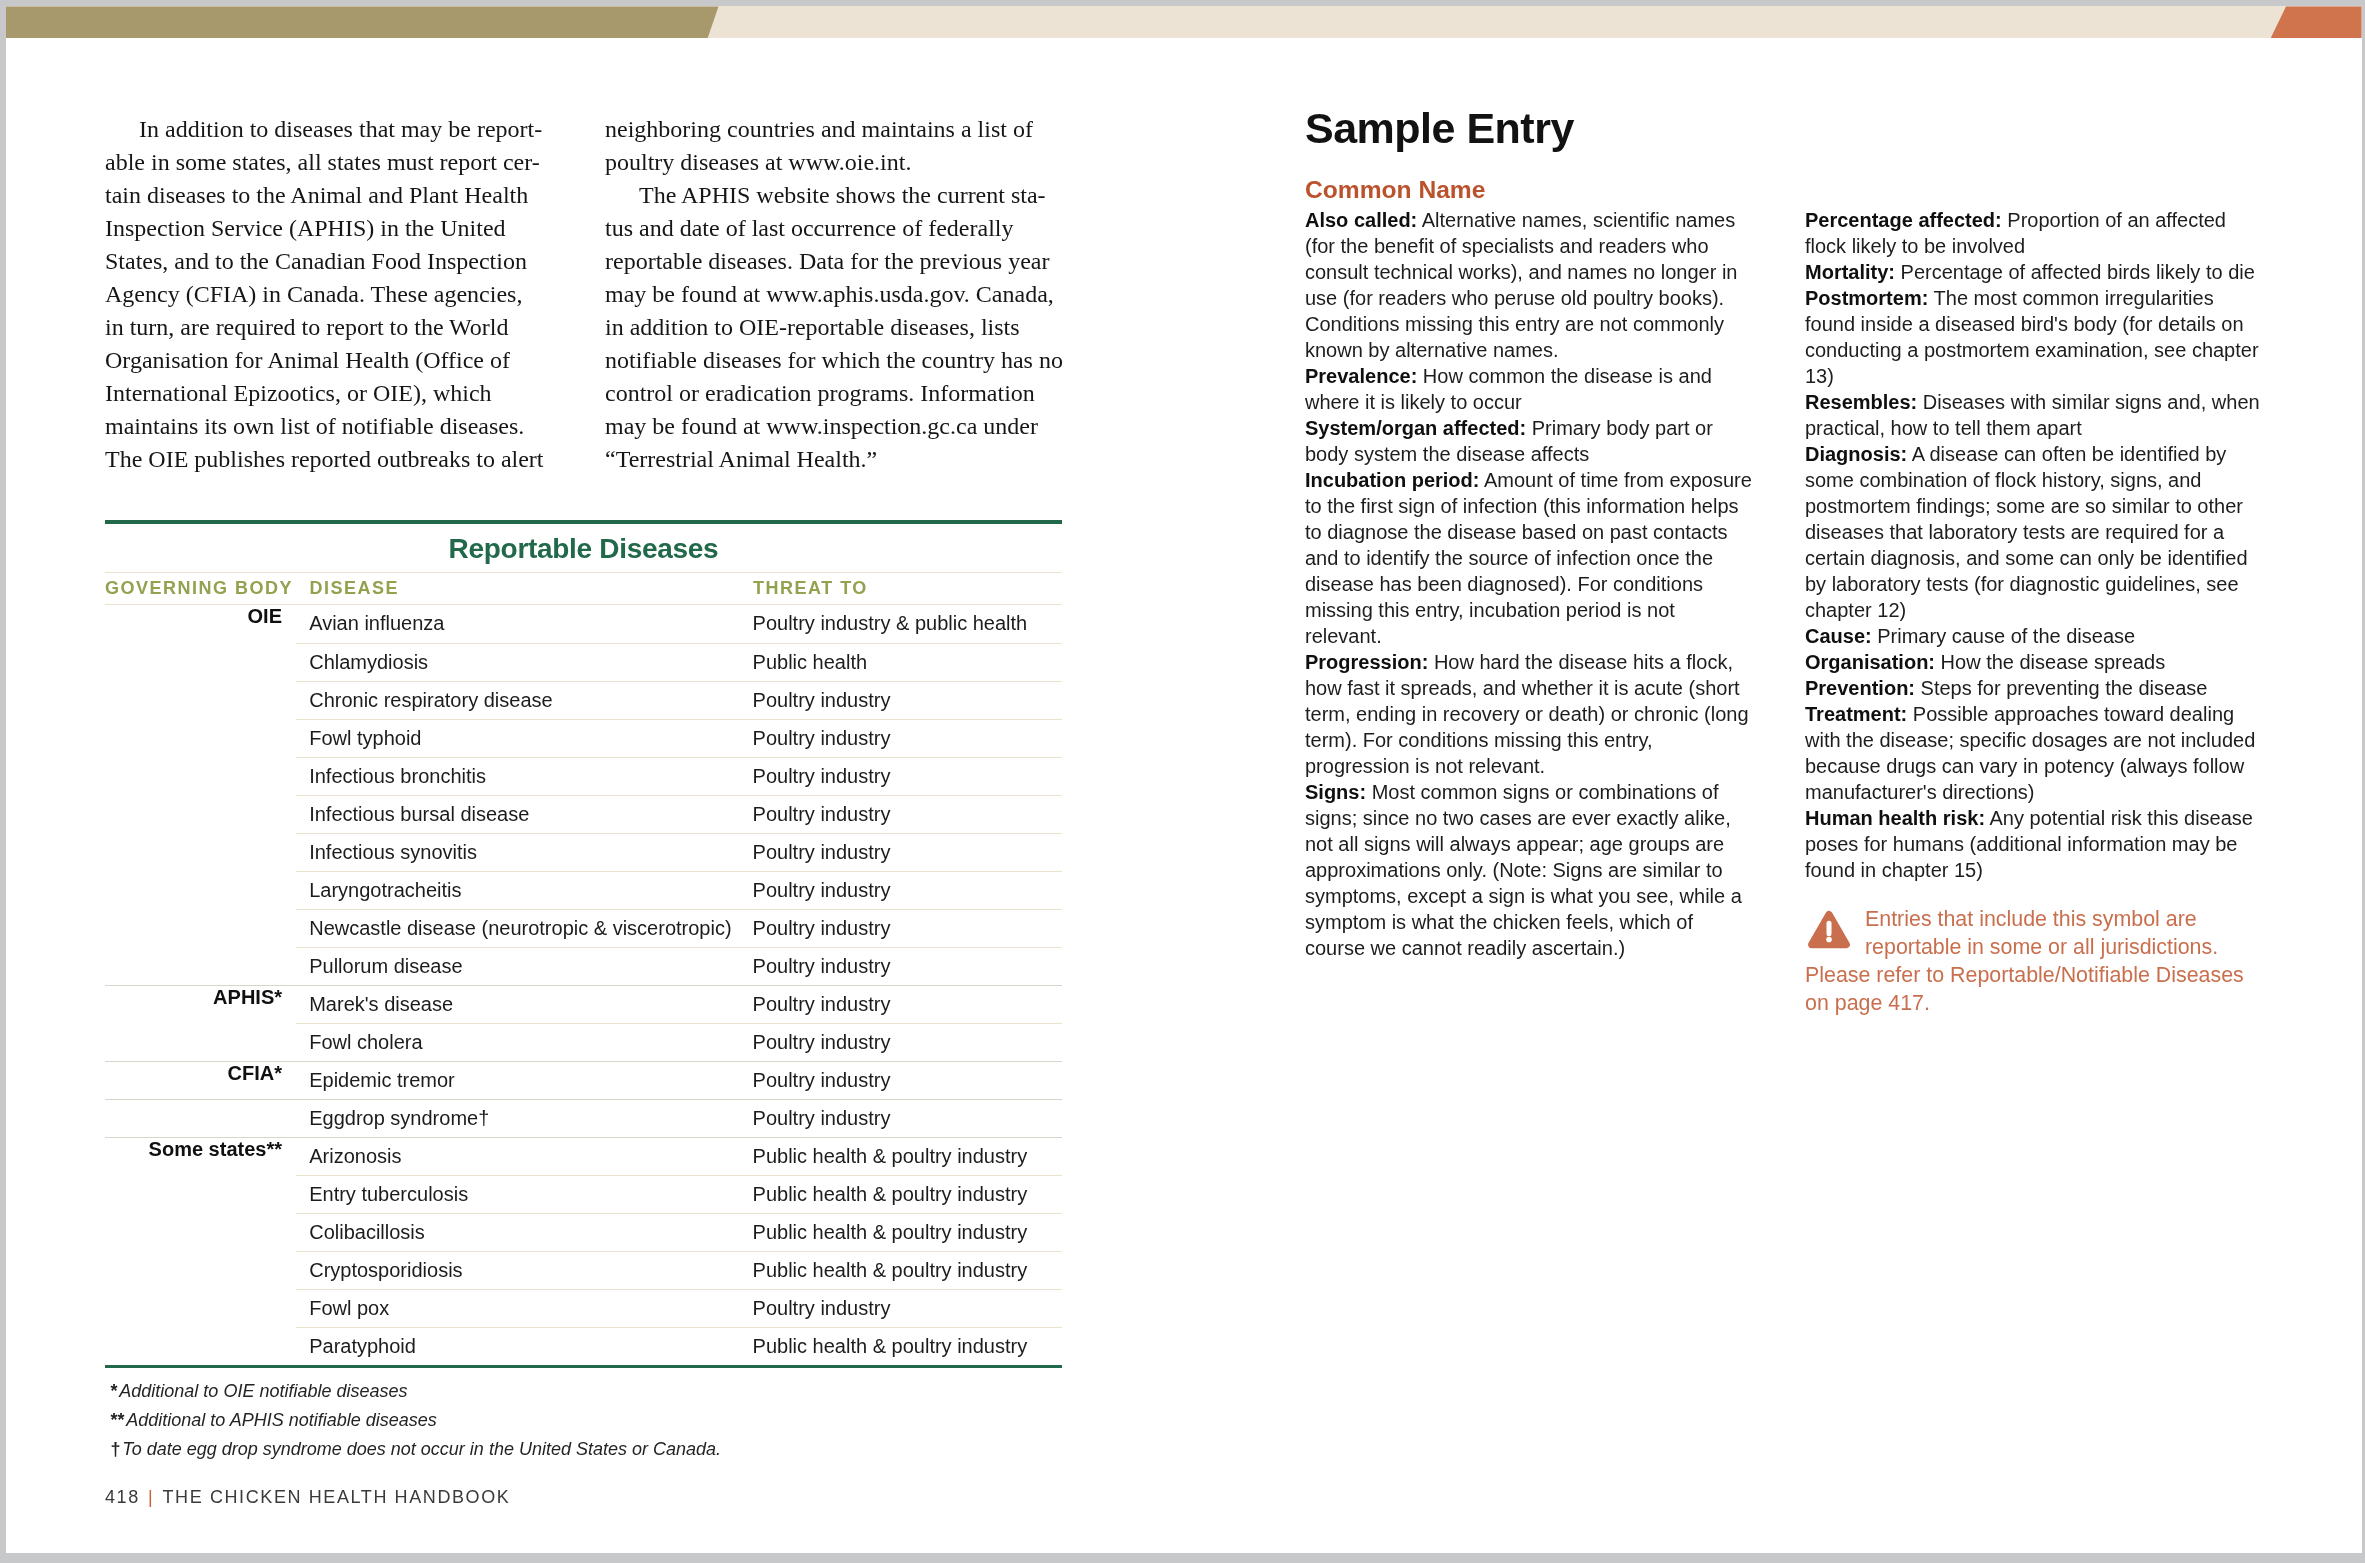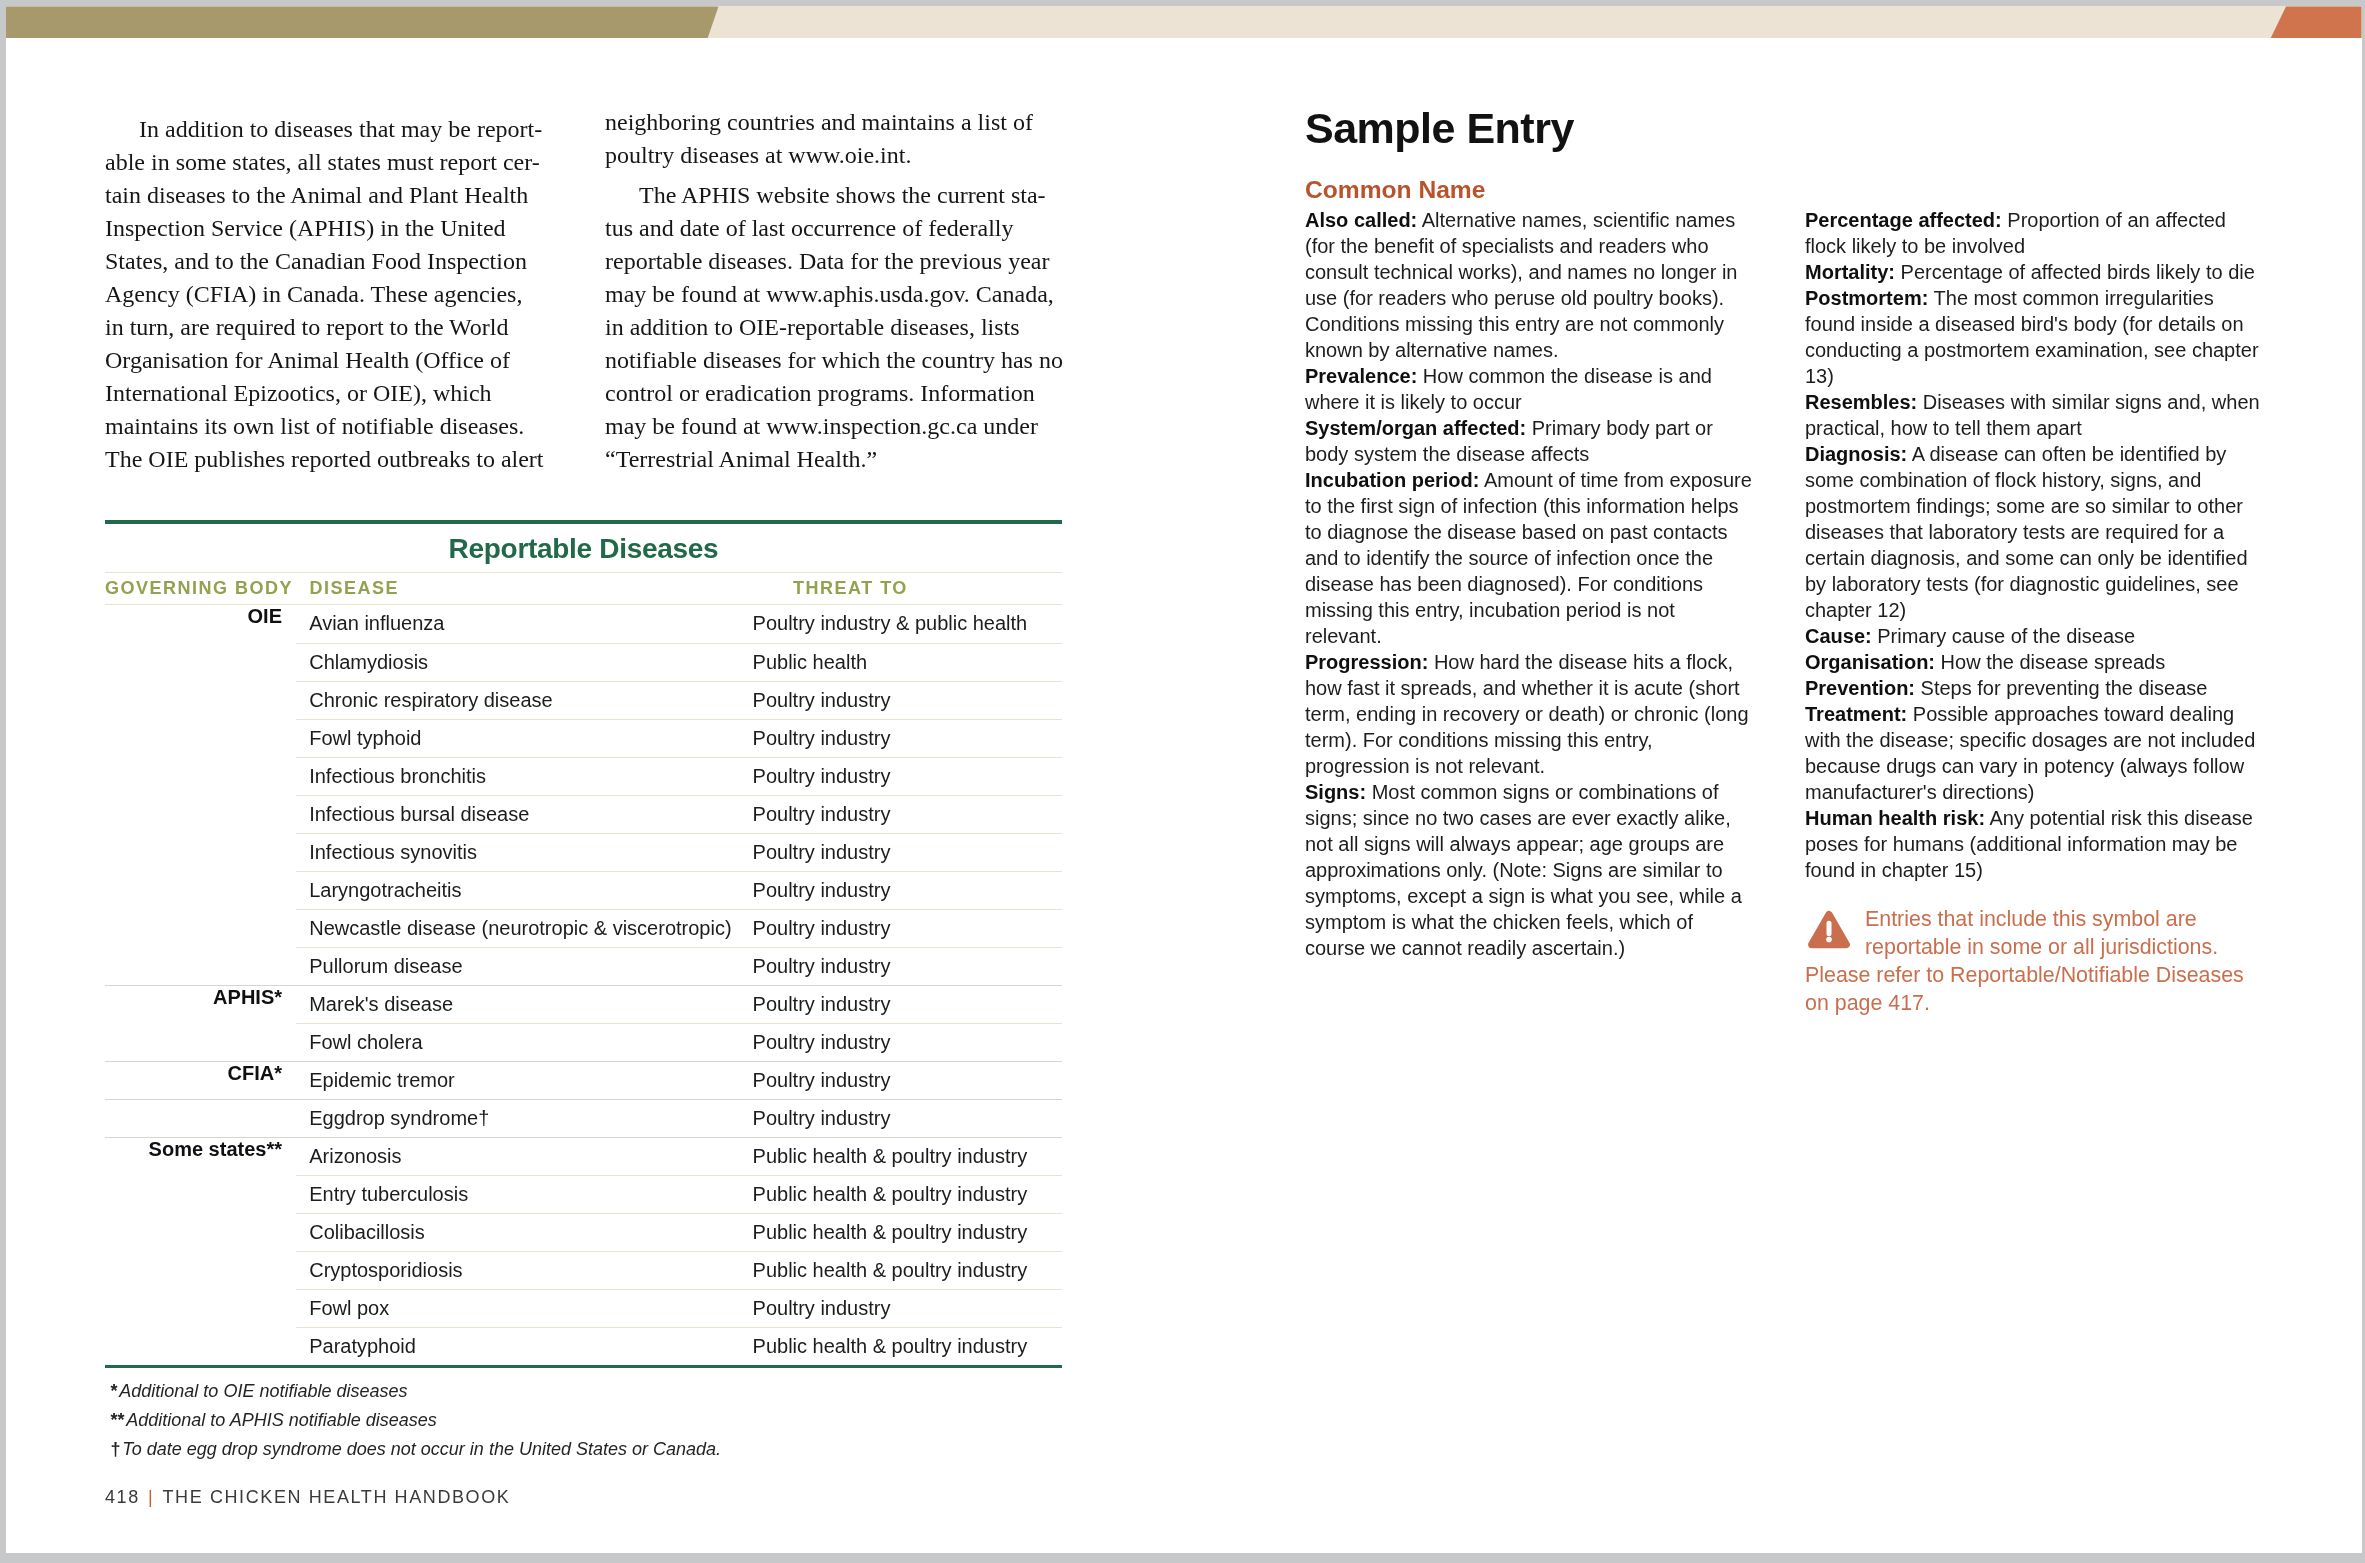--- a/index.html
+++ b/index.html
@@ -14,34 +14,34 @@
   .band{position:absolute;left:5.5px;top:6.4px;width:2356px;height:32px;background:var(--band-cream,#ece3d5);}
   .band-khaki{position:absolute;left:0;top:0;height:100%;width:713px;background:var(--band-khaki,#a8996c);
     clip-path:polygon(0 0,100% 0,calc(100% - 11px) 100%,0 100%);}
   .band-orange{position:absolute;right:0;top:0;height:100%;width:91px;background:var(--band-orange,#d0744e);
     clip-path:polygon(15.5px 0,100% 0,100% 100%,0 100%);}
 
   
   .serif-col{position:absolute;font-family:"Liberation Serif","DejaVu Serif",serif;
     font-size:24px;line-height:33px;color:#161616;white-space:pre-line;}
   .intro-col1{left:105px;top:113px;width:546px;text-indent:34px;}
-  .intro-col2a{left:605px;top:106px;width:557px;}
+  .intro-col2a{left:605px;top:113px;width:557px;}
   .intro-col2b{left:605px;top:179px;width:557px;text-indent:34px;}
 
   
   .table-box{position:absolute;left:105px;top:520px;width:957px;}
   .rule-thick{height:3.6px;background:var(--accent-green,#21694a);}
   .t-title{text-align:center;color:var(--accent-green,#21694a);font-weight:700;font-size:28px;
     line-height:31px;padding:9px 0 8.2px;letter-spacing:-0.3px;}
   .t-hdr{display:flex;align-items:center;box-sizing:border-box;height:33px;
     border-top:0.9px solid var(--rule-tan,#e8e2cf);border-bottom:0.9px solid var(--rule-tan,#e8e2cf);
     color:var(--accent-olive,#92a24f);font-weight:700;font-size:18px;letter-spacing:1.5px;}
   .h-gov{width:191px;}
   .h-dis{width:457px;box-sizing:border-box;padding-left:13.6px;}
-  .h-threat{flex:1;margin-left:40px;}
+  .h-threat{flex:1;}
   .t-row{display:flex;box-sizing:border-box;height:38px;
     font-size:20px;color:var(--text-dark,#1c1c1c);}
   .t-row.full{border-top:0.9px solid var(--rule-gray,#d8d5cb);}
   .c-gov{width:177px;text-align:right;font-weight:700;color:#101010;}
   .c-rest{margin-left:13.6px;flex:1;display:flex;align-items:center;height:100%;
     border-top:0.9px solid var(--rule-tan,#e8e2cf);}
   .t-row.first .c-rest,.t-row.full .c-rest{border-top:none;}
   .c-dis{width:457px;box-sizing:border-box;padding-left:13.6px;}
   .c-threat{flex:1;}
   .fnotes{margin-top:12.7px;padding-left:5.5px;font-size:18px;color:#242424;}

